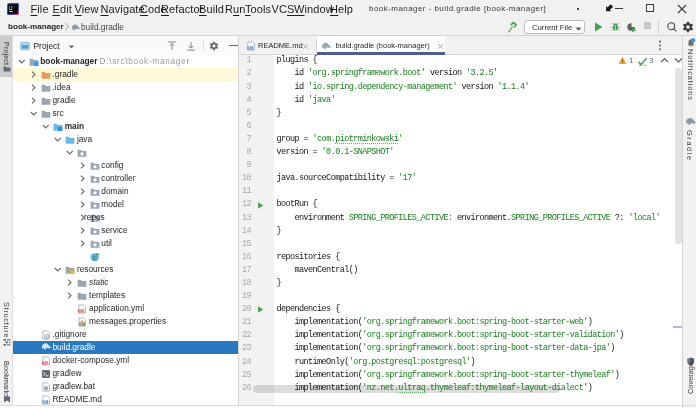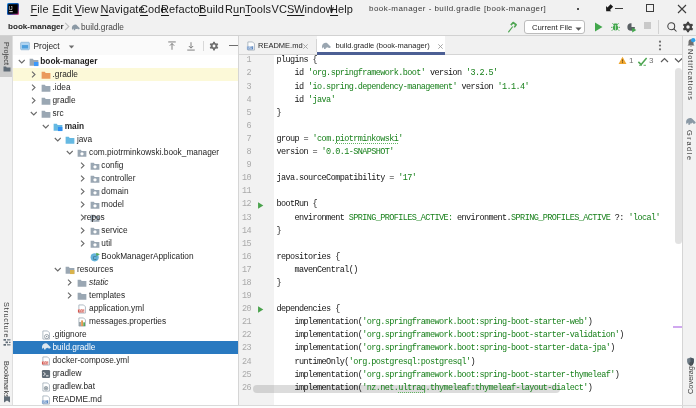--- a/index.html
+++ b/index.html
@@ -179,20 +179,21 @@
  <div id="tree">
   <div class="trow" style="top:19px;">
         <svg class="chev" style="left:4.5px">
           <path d="M0.8 2 L3.75 5 L6.7 2" stroke="#6a6a6a" stroke-width="1.1" fill="none"></path>
         </svg>
         <svg class="ticon" style="left:15.5px" viewBox="0 0 16 16">
           <path d="M1 2.8 L6 2.8 L7.6 4.8 L15 4.8 L15 14 L1 14 Z" fill="#9aa7b3"></path>
           <rect x="8" y="8" width="7" height="6.5" fill="#3b99fc"></rect>
         </svg>
         <span class="lbl b" style="left:27.3px;">book-manager</span>
+        <span class="lbl gray" style="left:86.5px;letter-spacing:0.68px">D:\src\book-manager</span>
       </div>
   <div class="trow" style="top:32px;background:#fcf9d8;">
         <svg class="chev" style="left:16.7px">
           <path d="M2 0.6 L5 3.5 L2 6.4" stroke="#6a6a6a" stroke-width="1.1" fill="none"></path>
         </svg>
         <svg class="ticon" style="left:27.7px" viewBox="0 0 16 16">
           <path d="M1 2.8 L6 2.8 L7.6 4.8 L15 4.8 L15 14 L1 14 Z" fill="#ea9a5d"></path>
         </svg>
         <span class="lbl" style="left:39.5px;">.gradle</span>
       </div>
@@ -243,21 +244,20 @@
         <span class="lbl" style="left:63.9px;">java</span>
       </div>
   <div class="trow" style="top:110px;">
         <svg class="chev" style="left:53.3px">
           <path d="M0.8 2 L3.75 5 L6.7 2" stroke="#6a6a6a" stroke-width="1.1" fill="none"></path>
         </svg>
         <svg class="ticon" style="left:64.3px" viewBox="0 0 16 16">
           <path d="M1 2.8 L6 2.8 L7.6 4.8 L15 4.8 L15 14 L1 14 Z" fill="#9aa7b3"></path>
           <circle cx="8" cy="9.3" r="2.6" fill="#fff"></circle>
         </svg>
-        <span class="lbl" style="left:76.1px;">com.piotrminkowski.book_manager</span>
       </div>
   <div class="trow" style="top:123px;">
         <svg class="chev" style="left:65.5px">
           <path d="M2 0.6 L5 3.5 L2 6.4" stroke="#6a6a6a" stroke-width="1.1" fill="none"></path>
         </svg>
         <svg class="ticon" style="left:76.5px" viewBox="0 0 16 16">
           <path d="M1 2.8 L6 2.8 L7.6 4.8 L15 4.8 L15 14 L1 14 Z" fill="#9aa7b3"></path>
           <circle cx="8" cy="9.3" r="2.6" fill="#fff"></circle>
         </svg>
         <span class="lbl" style="left:88.3px;">config</span>
@@ -321,21 +321,20 @@
           <circle cx="8" cy="9.3" r="2.6" fill="#fff"></circle>
         </svg>
         <span class="lbl" style="left:88.3px;">util</span>
       </div>
   <div class="trow" style="top:214px;">
         <svg class="ticon" style="left:76.5px" viewBox="0 0 16 16">
           <circle cx="7.5" cy="8.5" r="6.5" fill="#64b3d9"></circle>
           <text x="4.5" y="12" font-size="9" fill="#2d5e77" font-family="Liberation Sans">C</text>
           <path d="M10 1 L16 3.5 L10 6.5 Z" fill="#53a553"></path>
         </svg>
-        <span class="lbl" style="left:88.3px;">BookManagerApplication</span>
       </div>
   <div class="trow" style="top:227px;">
         <svg class="chev" style="left:41.1px">
           <path d="M0.8 2 L3.75 5 L6.7 2" stroke="#6a6a6a" stroke-width="1.1" fill="none"></path>
         </svg>
         <svg class="ticon" style="left:52.1px" viewBox="0 0 16 16">
           <path d="M1 2.8 L6 2.8 L7.6 4.8 L15 4.8 L15 14 L1 14 Z" fill="#9aa7b3"></path>
           <rect x="8" y="8" width="7" height="6.5" fill="#d9b34c"></rect>
         </svg>
         <span class="lbl" style="left:63.9px;">resources</span>

